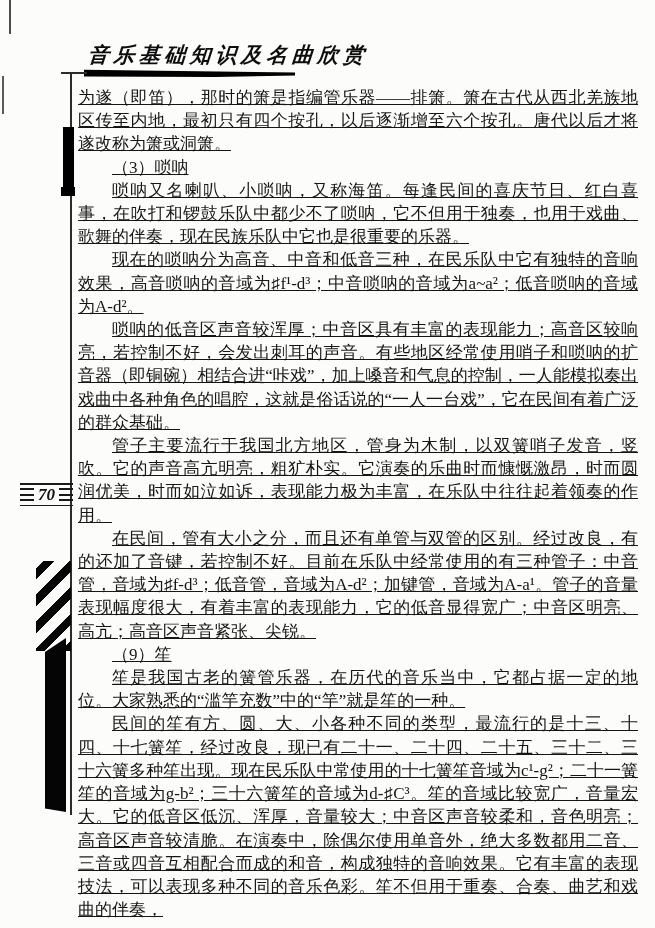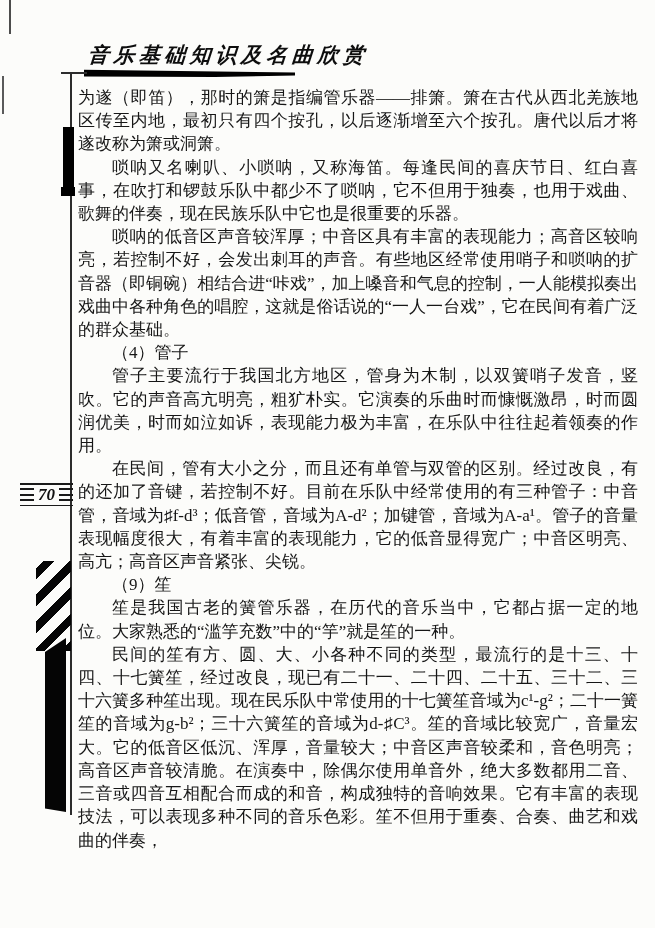--- a/index.html
+++ b/index.html
@@ -76,21 +76,21 @@
   }
 
   
   .text-block {
     position:absolute; left:78px; top:86px;
     width:560px;
     font-size:17px; line-height:23.2px;
     text-align:justify;
     color:#161616;
   }
-  .text-block p.para { margin:0; }
+  .text-block p.para { margin:0;text-decoration:underline; }
   .text-block p.para.indent { text-indent:2em; }
 </style>
 </head>
 <body>
 
 <div class="page">
 
   <div class="edge-mark-1"></div>
   <div class="edge-mark-2"></div>
 
@@ -103,23 +103,24 @@
 
   <div class="pagenum-band">
     <span class="num">70</span>
   </div>
 
   <div class="diagonal-stripes"></div>
   <div class="binding-bar"></div>
 
   <main class="text-block">
       <p class="para">为遂（即笛），那时的箫是指编管乐器——排箫。箫在古代从西北羌族地区传至内地，最初只有四个按孔，以后逐渐增至六个按孔。唐代以后才将遂改称为箫或洞箫。</p>
+      <p class="para indent">（3）唢呐</p>
       <p class="para indent">唢呐又名喇叭、小唢呐，又称海笛。每逢民间的喜庆节日、红白喜事，在吹打和锣鼓乐队中都少不了唢呐，它不但用于独奏，也用于戏曲、歌舞的伴奏，现在民族乐队中它也是很重要的乐器。</p>
+      <p class="para indent">现在的唢呐分为高音、中音和低音三种，在民乐队中它有独特的音响效果，高音唢呐的音域为♯f¹-d³；中音唢呐的音域为a~a²；低音唢呐的音域为A-d²。</p>
       <p class="para indent">唢呐的低音区声音较浑厚；中音区具有丰富的表现能力；高音区较响亮，若控制不好，会发出刺耳的声音。有些地区经常使用哨子和唢呐的扩音器（即铜碗）相结合进“咔戏”，加上嗓音和气息的控制，一人能模拟奏出戏曲中各种角色的唱腔，这就是俗话说的“一人一台戏”，它在民间有着广泛的群众基础。</p>
-      <p class="para indent">（4）管子</p>
       <p class="para indent">管子主要流行于我国北方地区，管身为木制，以双簧哨子发音，竖吹。它的声音高亢明亮，粗犷朴实。它演奏的乐曲时而慷慨激昂，时而圆润优美，时而如泣如诉，表现能力极为丰富，在乐队中往往起着领奏的作用。</p>
       <p class="para indent">在民间，管有大小之分，而且还有单管与双管的区别。经过改良，有的还加了音键，若控制不好。目前在乐队中经常使用的有三种管子：中音管，音域为♯f-d³；低音管，音域为A-d²；加键管，音域为A-a¹。管子的音量表现幅度很大，有着丰富的表现能力，它的低音显得宽广；中音区明亮、高亢；高音区声音紧张、尖锐。</p>
       <p class="para indent">（9）笙</p>
       <p class="para indent">笙是我国古老的簧管乐器，在历代的音乐当中，它都占据一定的地位。大家熟悉的“滥竽充数”中的“竽”就是笙的一种。</p>
       <p class="para indent">民间的笙有方、圆、大、小各种不同的类型，最流行的是十三、十四、十七簧笙，经过改良，现已有二十一、二十四、二十五、三十二、三十六簧多种笙出现。现在民乐队中常使用的十七簧笙音域为c¹-g²；二十一簧笙的音域为g-b²；三十六簧笙的音域为d-♯C³。笙的音域比较宽广，音量宏大。它的低音区低沉、浑厚，音量较大；中音区声音较柔和，音色明亮；高音区声音较清脆。在演奏中，除偶尔使用单音外，绝大多数都用二音、三音或四音互相配合而成的和音，构成独特的音响效果。它有丰富的表现技法，可以表现多种不同的音乐色彩。笙不但用于重奏、合奏、曲艺和戏曲的伴奏，</p>
     </main>
 
 </div>
 
 </body></html>

